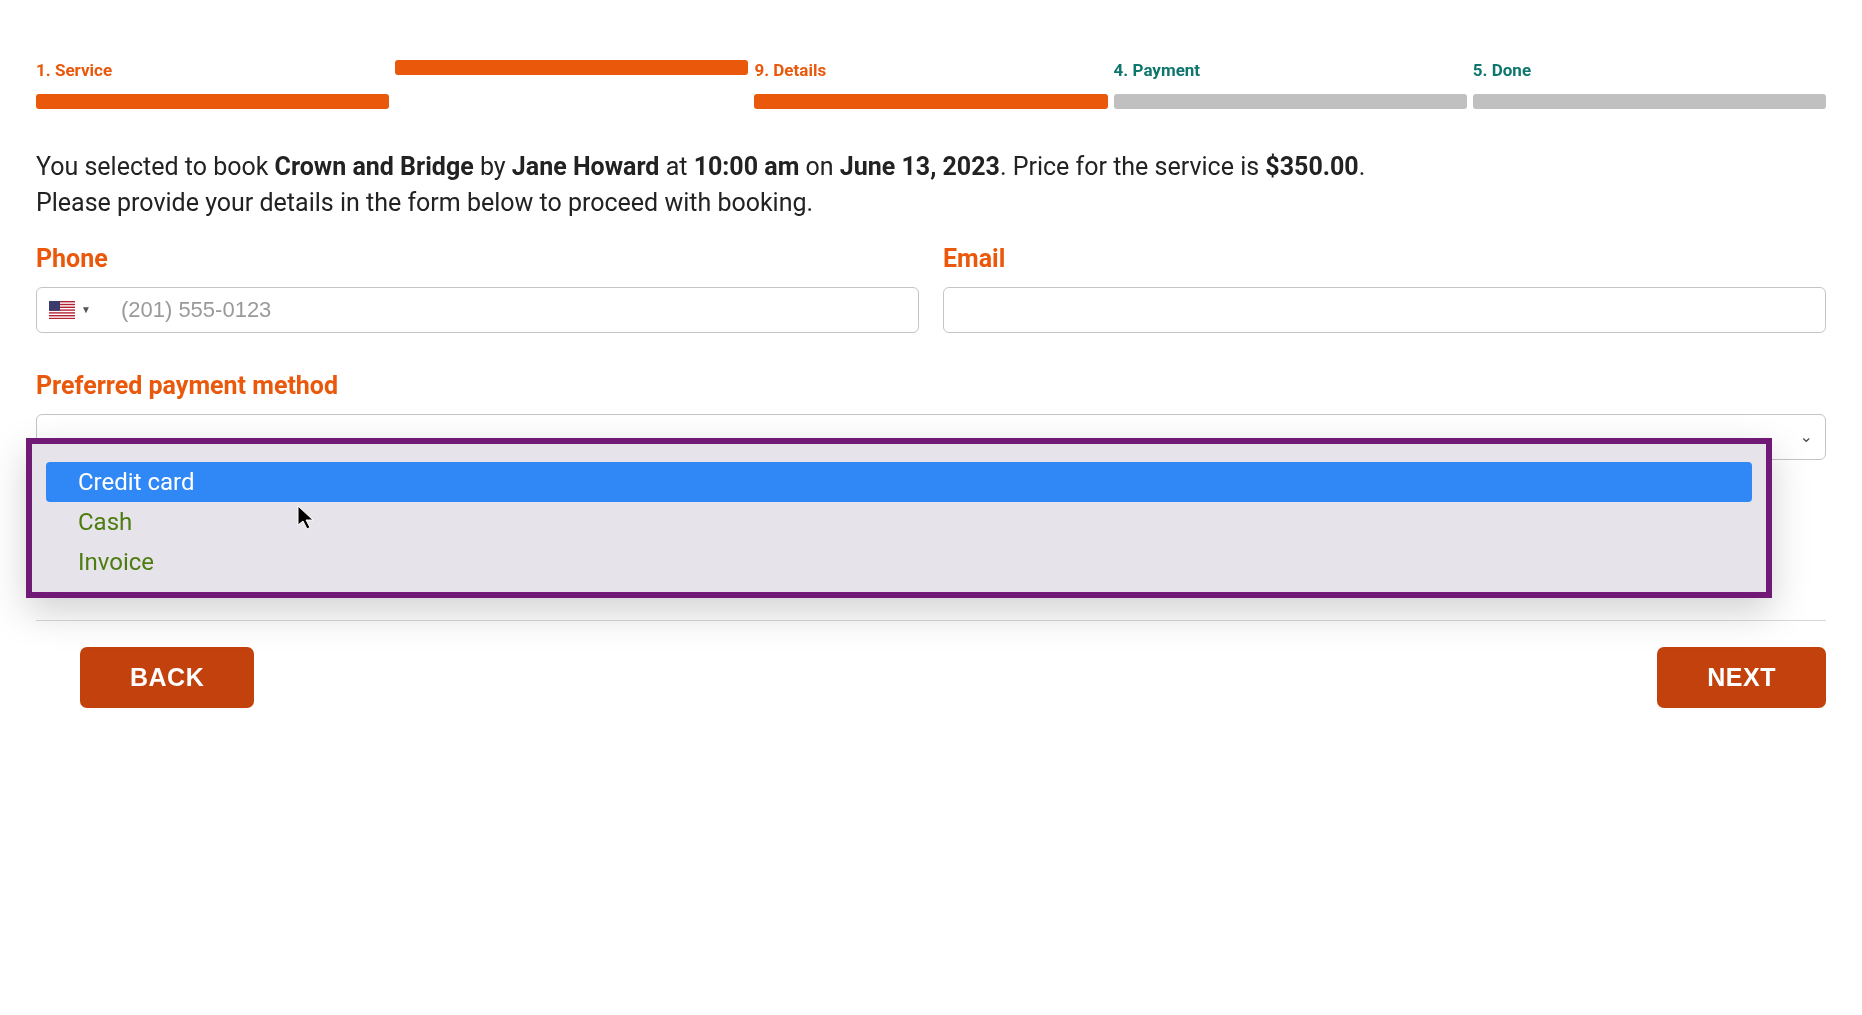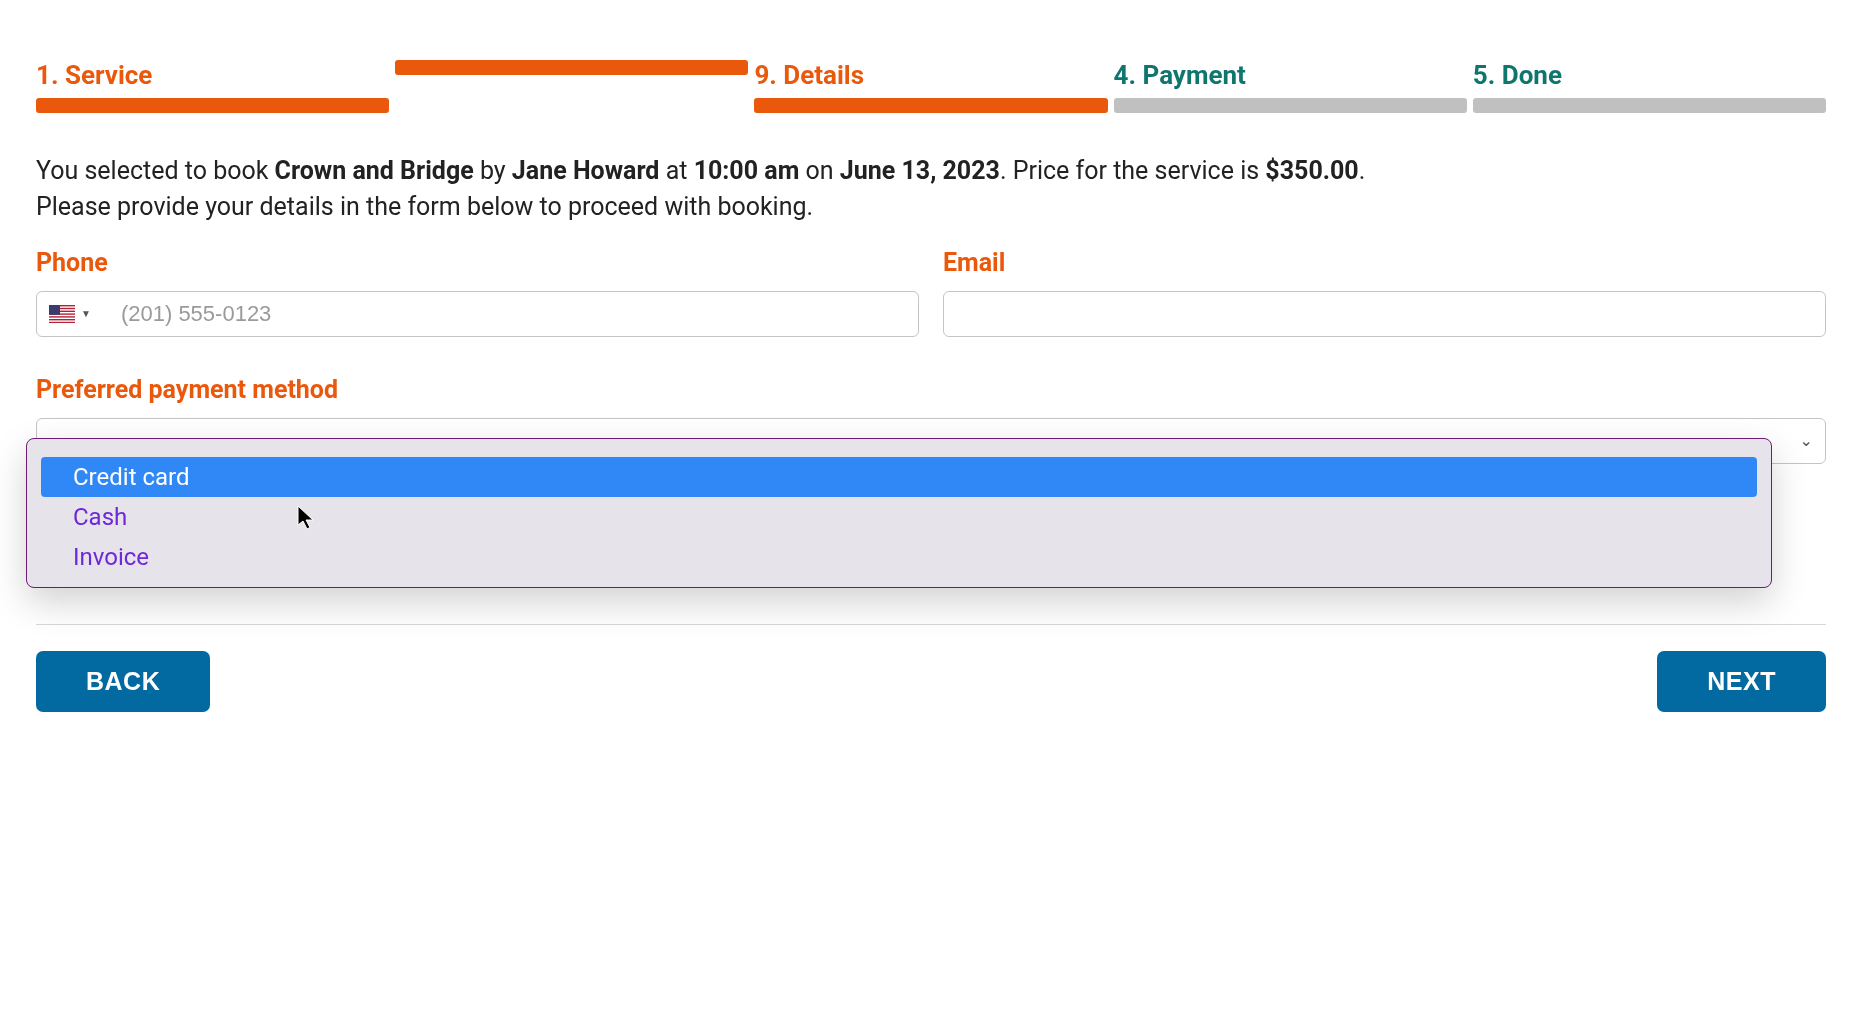--- a/index.html
+++ b/index.html
@@ -11,23 +11,23 @@
     }
     .progress-container {
       display: flex;
       gap: 6px;
       margin-bottom: 40px;
     }
     .progress-step {
       flex: 1;
     }
     .progress-label {
-      font-size: 26px;
+      font-size: 17px;
       font-weight: 700;
-      margin-bottom: 8px;
+      margin-bottom: 14px;
     }
     .progress-label.completed { color: #ea580c; }
     .progress-label.pending { color: #0f766e; }
     .progress-bar {
       height: 15px;
       border-radius: 3px;
     }
     .progress-bar.completed { background: #ea580c; }
     .progress-bar.pending { background: #c0c0c0; }
 
@@ -124,30 +124,30 @@
       font-size: 16px;
       color: #555;
     }
 
     .dropdown-popup {
       position: absolute;
       top: 438px;
       left: 26px;
       right: 90px;
       background: #e7e3ea;
-      border: 1px solid #701a75;
-      border-radius: 8px;
+      border: 6px solid #701a75;
+      border-radius: 0;
       box-shadow: 0 14px 36px rgba(0,0,0,0.18);
       padding: 6px 14px 10px 14px;
       z-index: 100;
     }
     .dropdown-option {
       font-size: 24px;
       padding: 6px 8px 6px 32px;
-      color: #6d28d9;
+      color: #4d7c0f;
       cursor: pointer;
       border-radius: 4px;
       position: relative;
     }
     .dropdown-option.selected-empty::before {
       content: "✓";
       position: absolute;
       left: 4px;
       font-size: 20px;
     }
@@ -169,29 +169,30 @@
       border: none;
       border-top: 1px solid #d8d8d8;
       margin: 160px 0 26px 0;
     }
 
     .button-row {
       display: flex;
       justify-content: space-between;
     }
     .btn {
-      background: #0369a1;
+      background: #c2410c;
       color: #fff;
       border: none;
       border-radius: 7px;
       padding: 16px 50px;
       font-size: 25px;
       font-weight: 700;
       letter-spacing: 0.5px;
       cursor: pointer;
+      margin-left: 44px;
     }
   </style>
 </head>
 <body>
 
 <div class="progress-container">
   <div class="progress-step">
     <div class="progress-label completed">1. Service</div>
     <div class="progress-bar completed"></div>
   </div>

